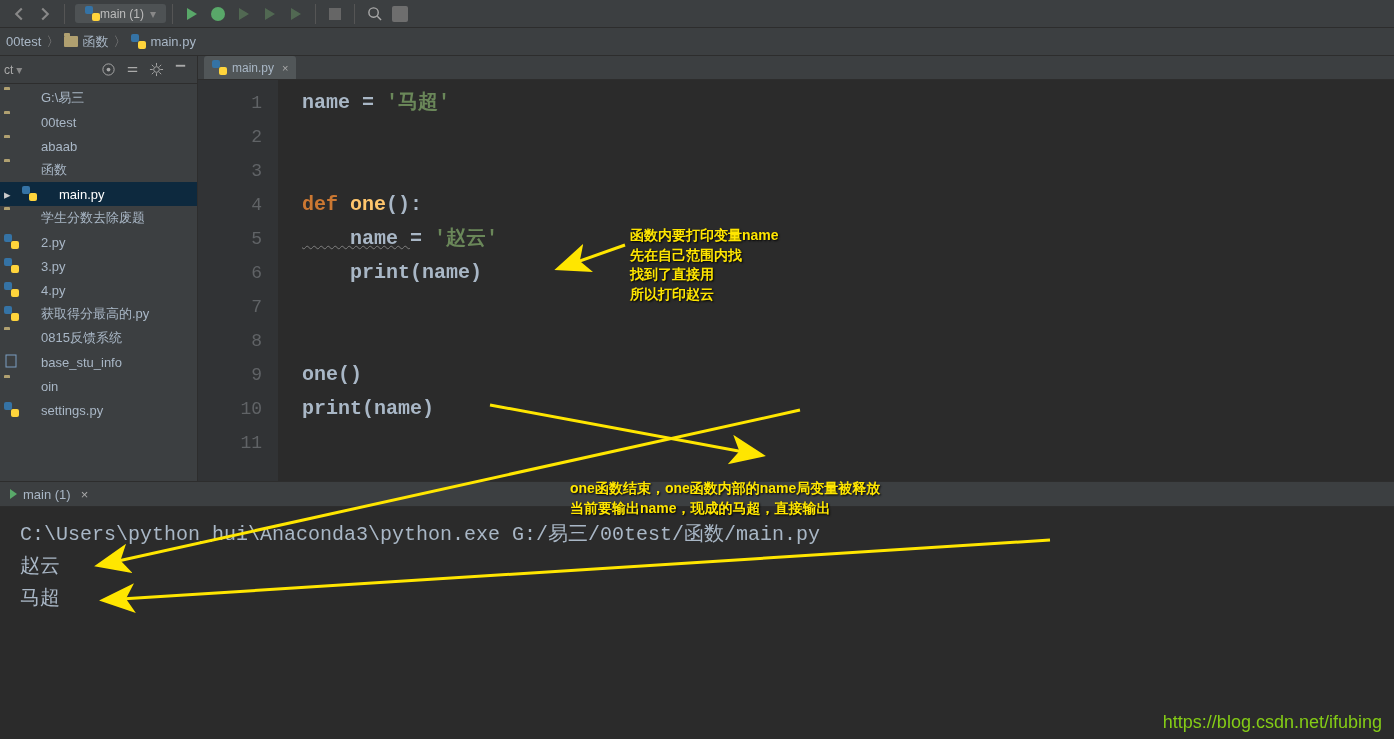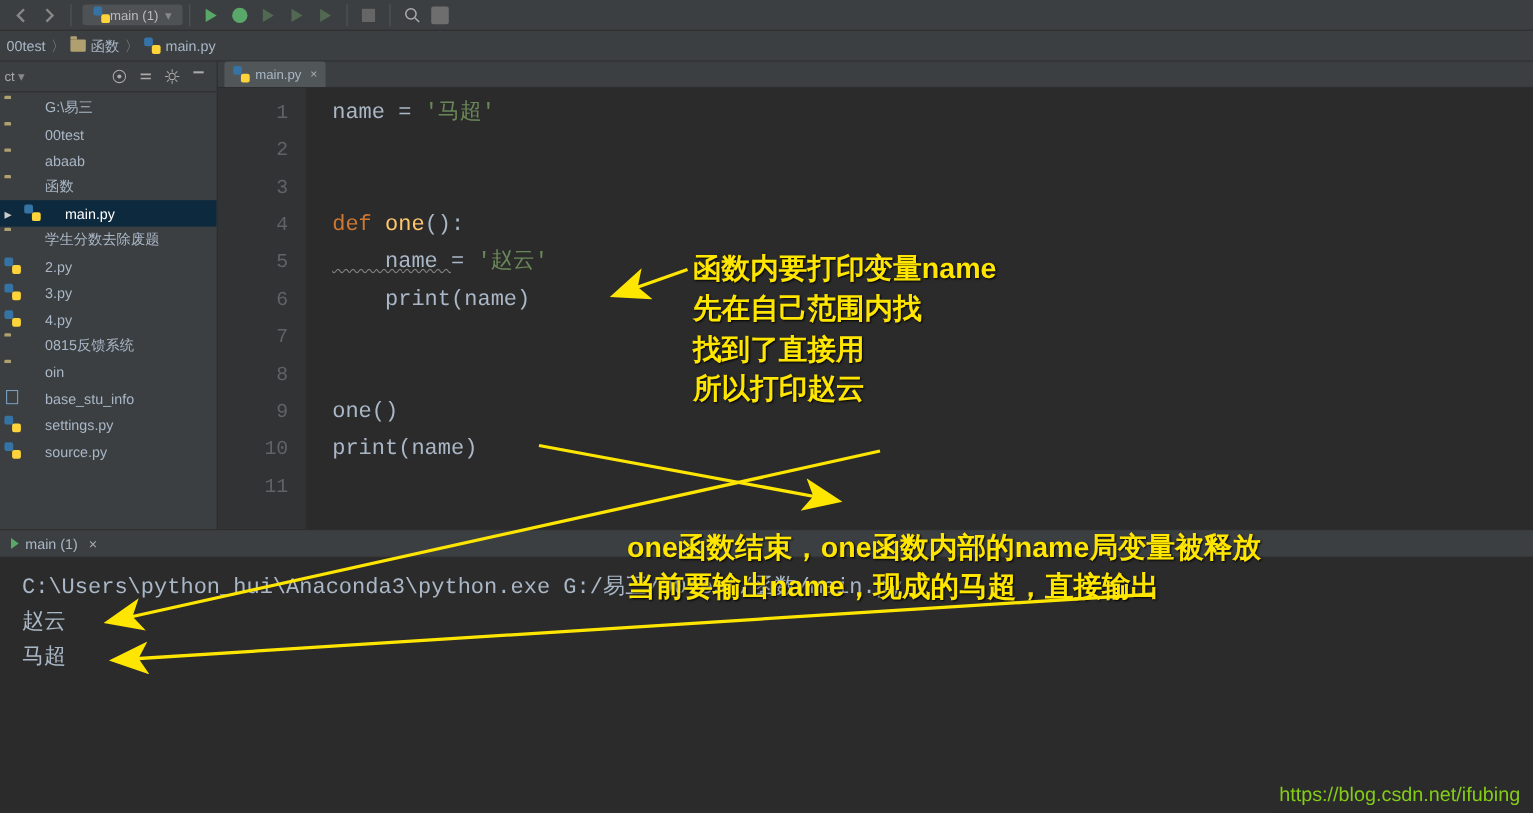--- a/index.html
+++ b/index.html
@@ -69,30 +69,30 @@
   padding:4px 8px; font-size:12px; border-radius:3px 3px 0 0;
   margin-right:2px;
 }
 .etab .close-x { margin-left:8px; color:#aaa; font-size:11px;}
 .code-area { flex:1; display:flex; font-family: 'Consolas','Courier New',monospace; font-size:20px; position:relative;}
 .gutter {
   width:80px; background:#313335; text-align:right; padding:6px 16px 6px 0;
   color:#606366; line-height:34px; font-size:18px;
 }
 .code {
-  flex:1; position:relative; padding:6px 0 21px 24px; line-height:34px;
+  flex:1; position:relative; padding:6px 0 21px 24px; line-height:34px;font-weight:bold;
 }
 .code .ln { height:34px; white-space:pre; }
 .kw { color:#cc7832;}
 .fn { color:#ffc66d;}
 .str { color:#6a8759;}
 .nm { color:#a9b7c6;}
 .under { text-decoration: underline wavy #808080; text-decoration-thickness:1px;}
 .anno {
-  position:absolute; font-size:26px; font-weight:600; color:#ffe600;
+  position:absolute; font-size:14px; font-weight:600; color:#ffe600;
   text-shadow: 1px 1px 2px #000;
   line-height:1.4;
   white-space:pre;
 }
 .runbar {
   height:26px; background:#3c3f41; border-top:1px solid #2d2d2d;
   border-bottom:1px solid #2d2d2d;
   display:flex; align-items:center; padding:0 10px; font-size:13px;
 }
 .runbar .rtag { display:flex; align-items:center;}
@@ -249,40 +249,40 @@
         </div>
         <div class="tree-item">
           <span class="ticon"><span class="py-glyph"></span></span>
           <span>3.py</span>
         </div>
         <div class="tree-item">
           <span class="ticon"><span class="py-glyph"></span></span>
           <span>4.py</span>
         </div>
         <div class="tree-item">
+          <span class="ticon"><span class="py-glyph"></span></span>
+          <span>获取得分最高的.py</span>
+        </div>
+        <div class="tree-item">
           <span class="ticon"><span class="fold-glyph"></span></span>
           <span>0815反馈系统</span>
-        </div>
-        <div class="tree-item">
-          <span class="ticon"><span class="fold-glyph"></span></span>
-          <span>oin</span>
         </div>
         <div class="tree-item">
           <span class="ticon"><svg width="14" height="14">
               <rect x="2" y="1" width="10" height="12" fill="none" stroke="#7a9ec2"></rect>
             </svg></span>
           <span>base_stu_info</span>
         </div>
         <div class="tree-item">
+          <span class="ticon"><span class="fold-glyph"></span></span>
+          <span>oin</span>
+        </div>
+        <div class="tree-item">
           <span class="ticon"><span class="py-glyph"></span></span>
           <span>settings.py</span>
-        </div>
-        <div class="tree-item">
-          <span class="ticon"><span class="py-glyph"></span></span>
-          <span>source.py</span>
         </div>
       </div>
   </div>
 
   <div class="editor-area">
     <div class="editor-tabs">
       <div class="etab">
         <span class="py-glyph"></span>
         <span style="margin-left:5px;">main.py</span>
         <span class="close-x">×</span>

